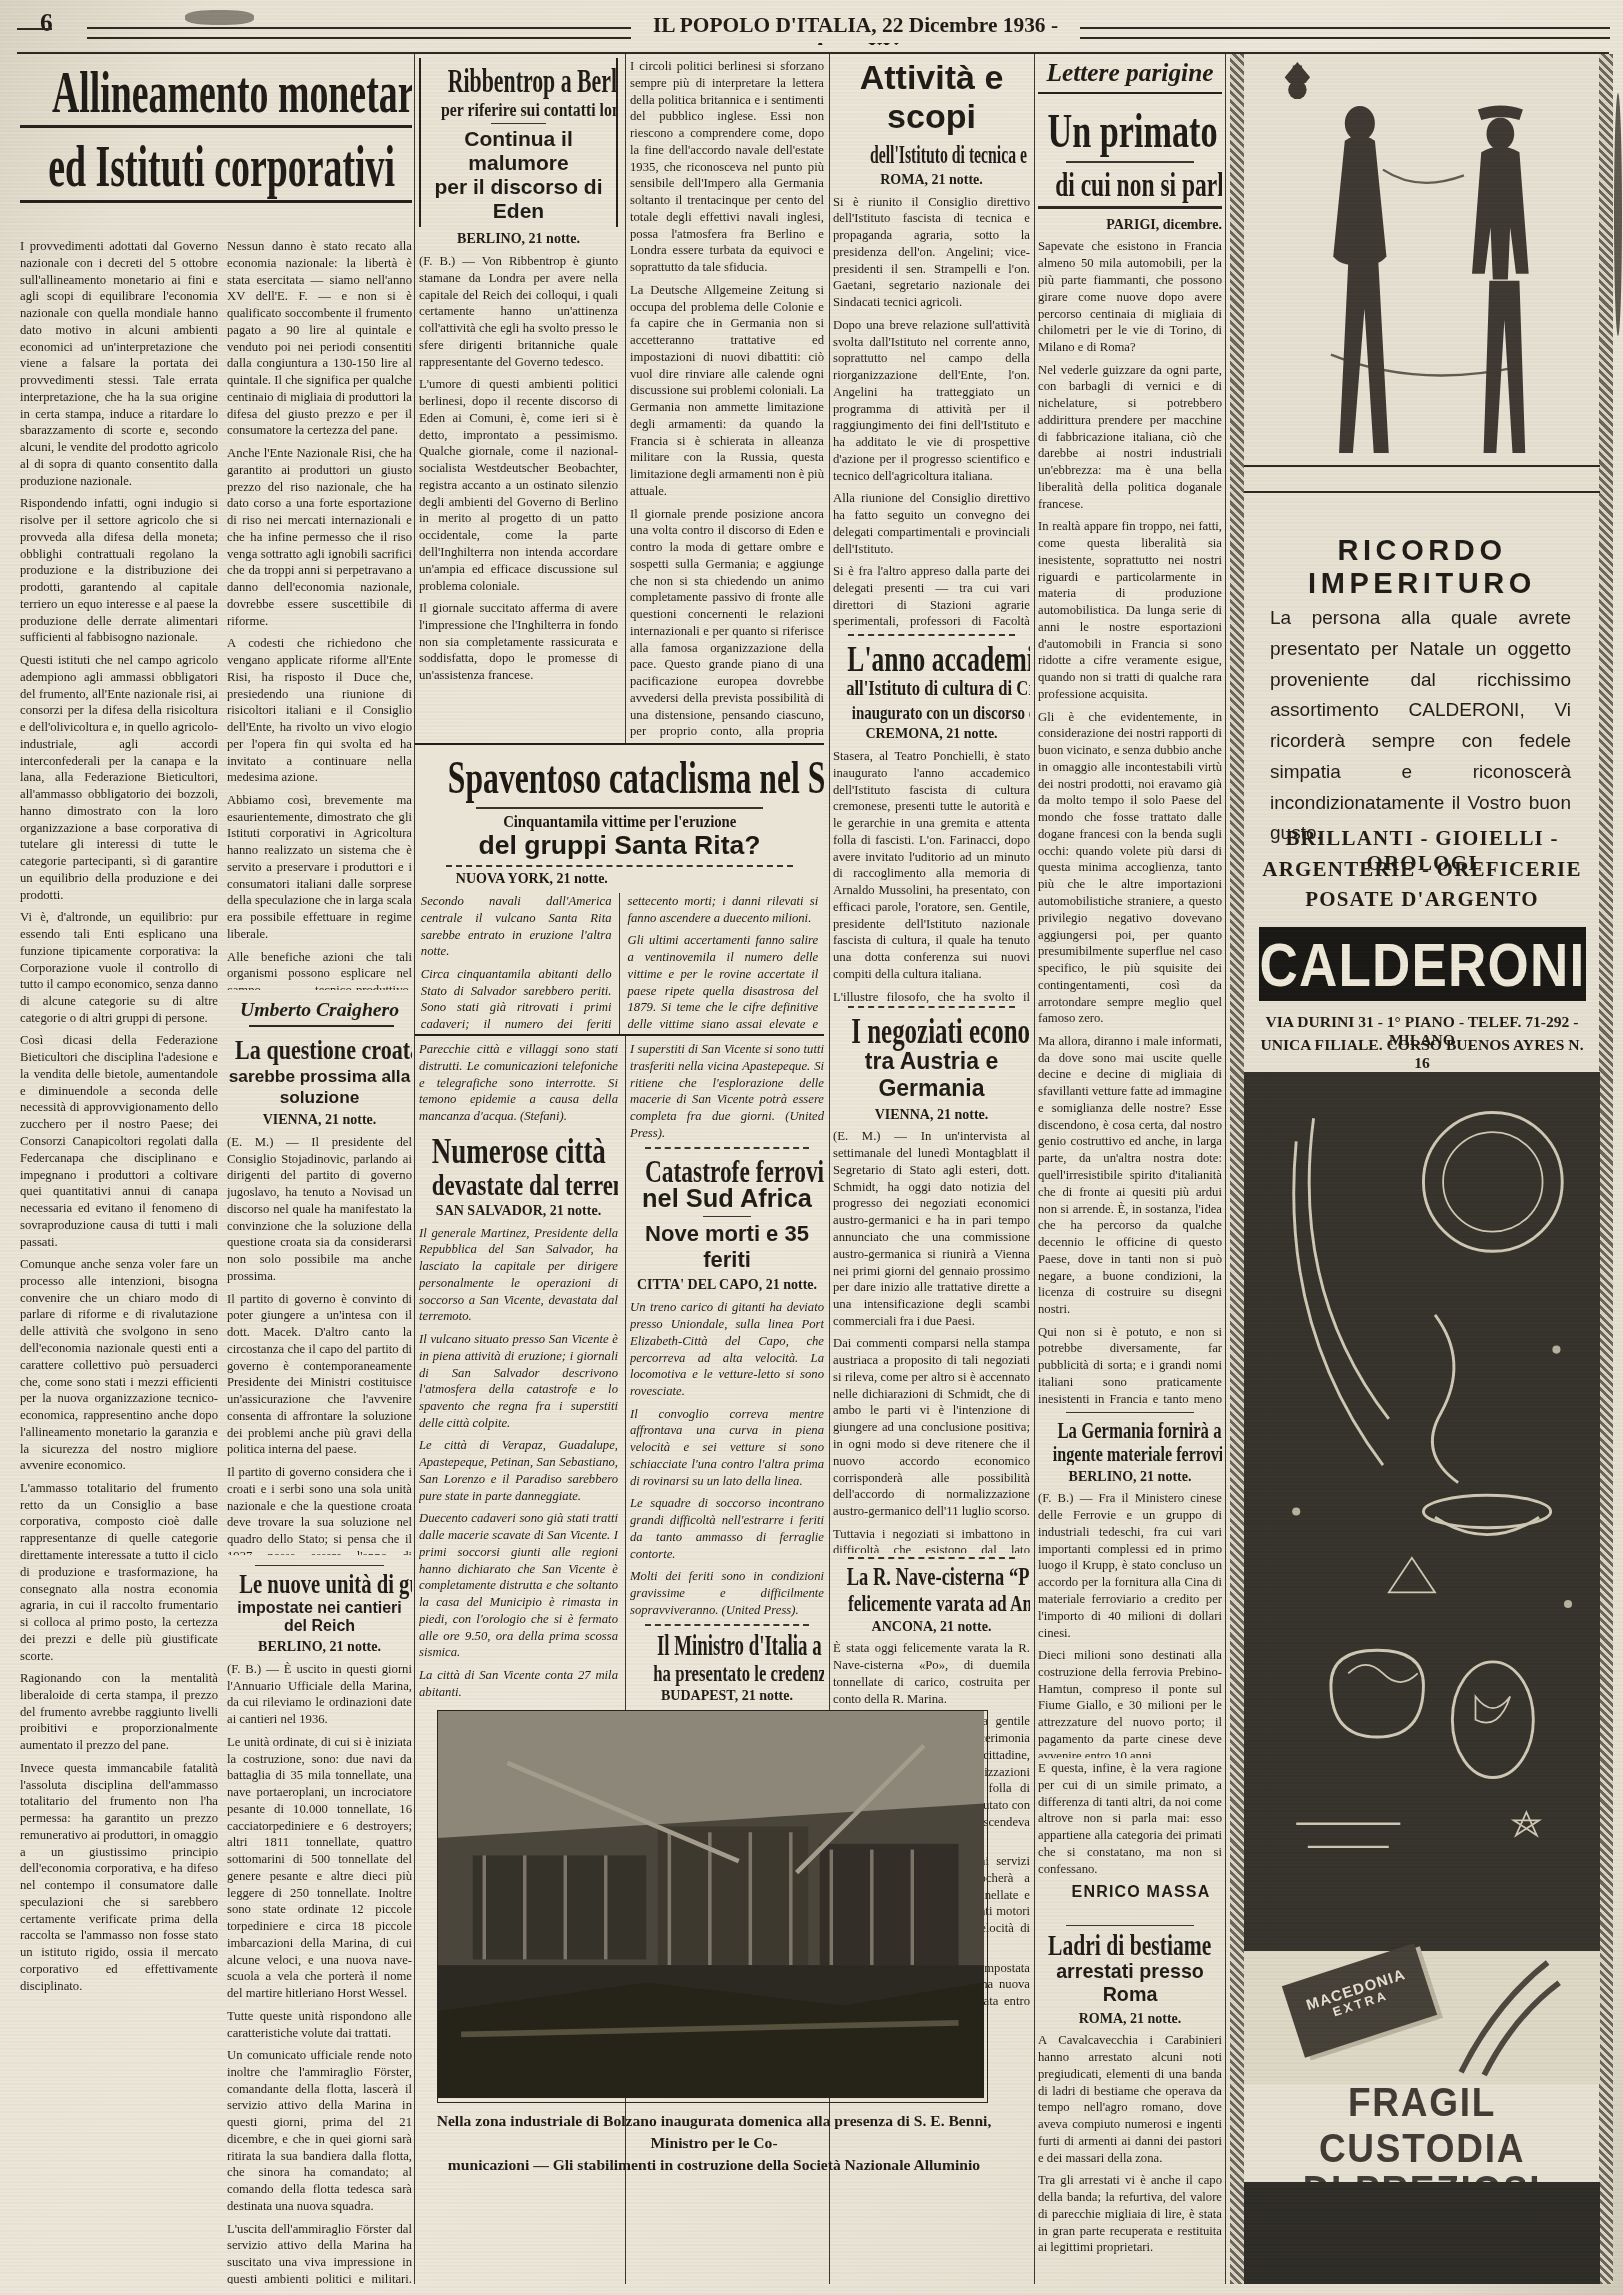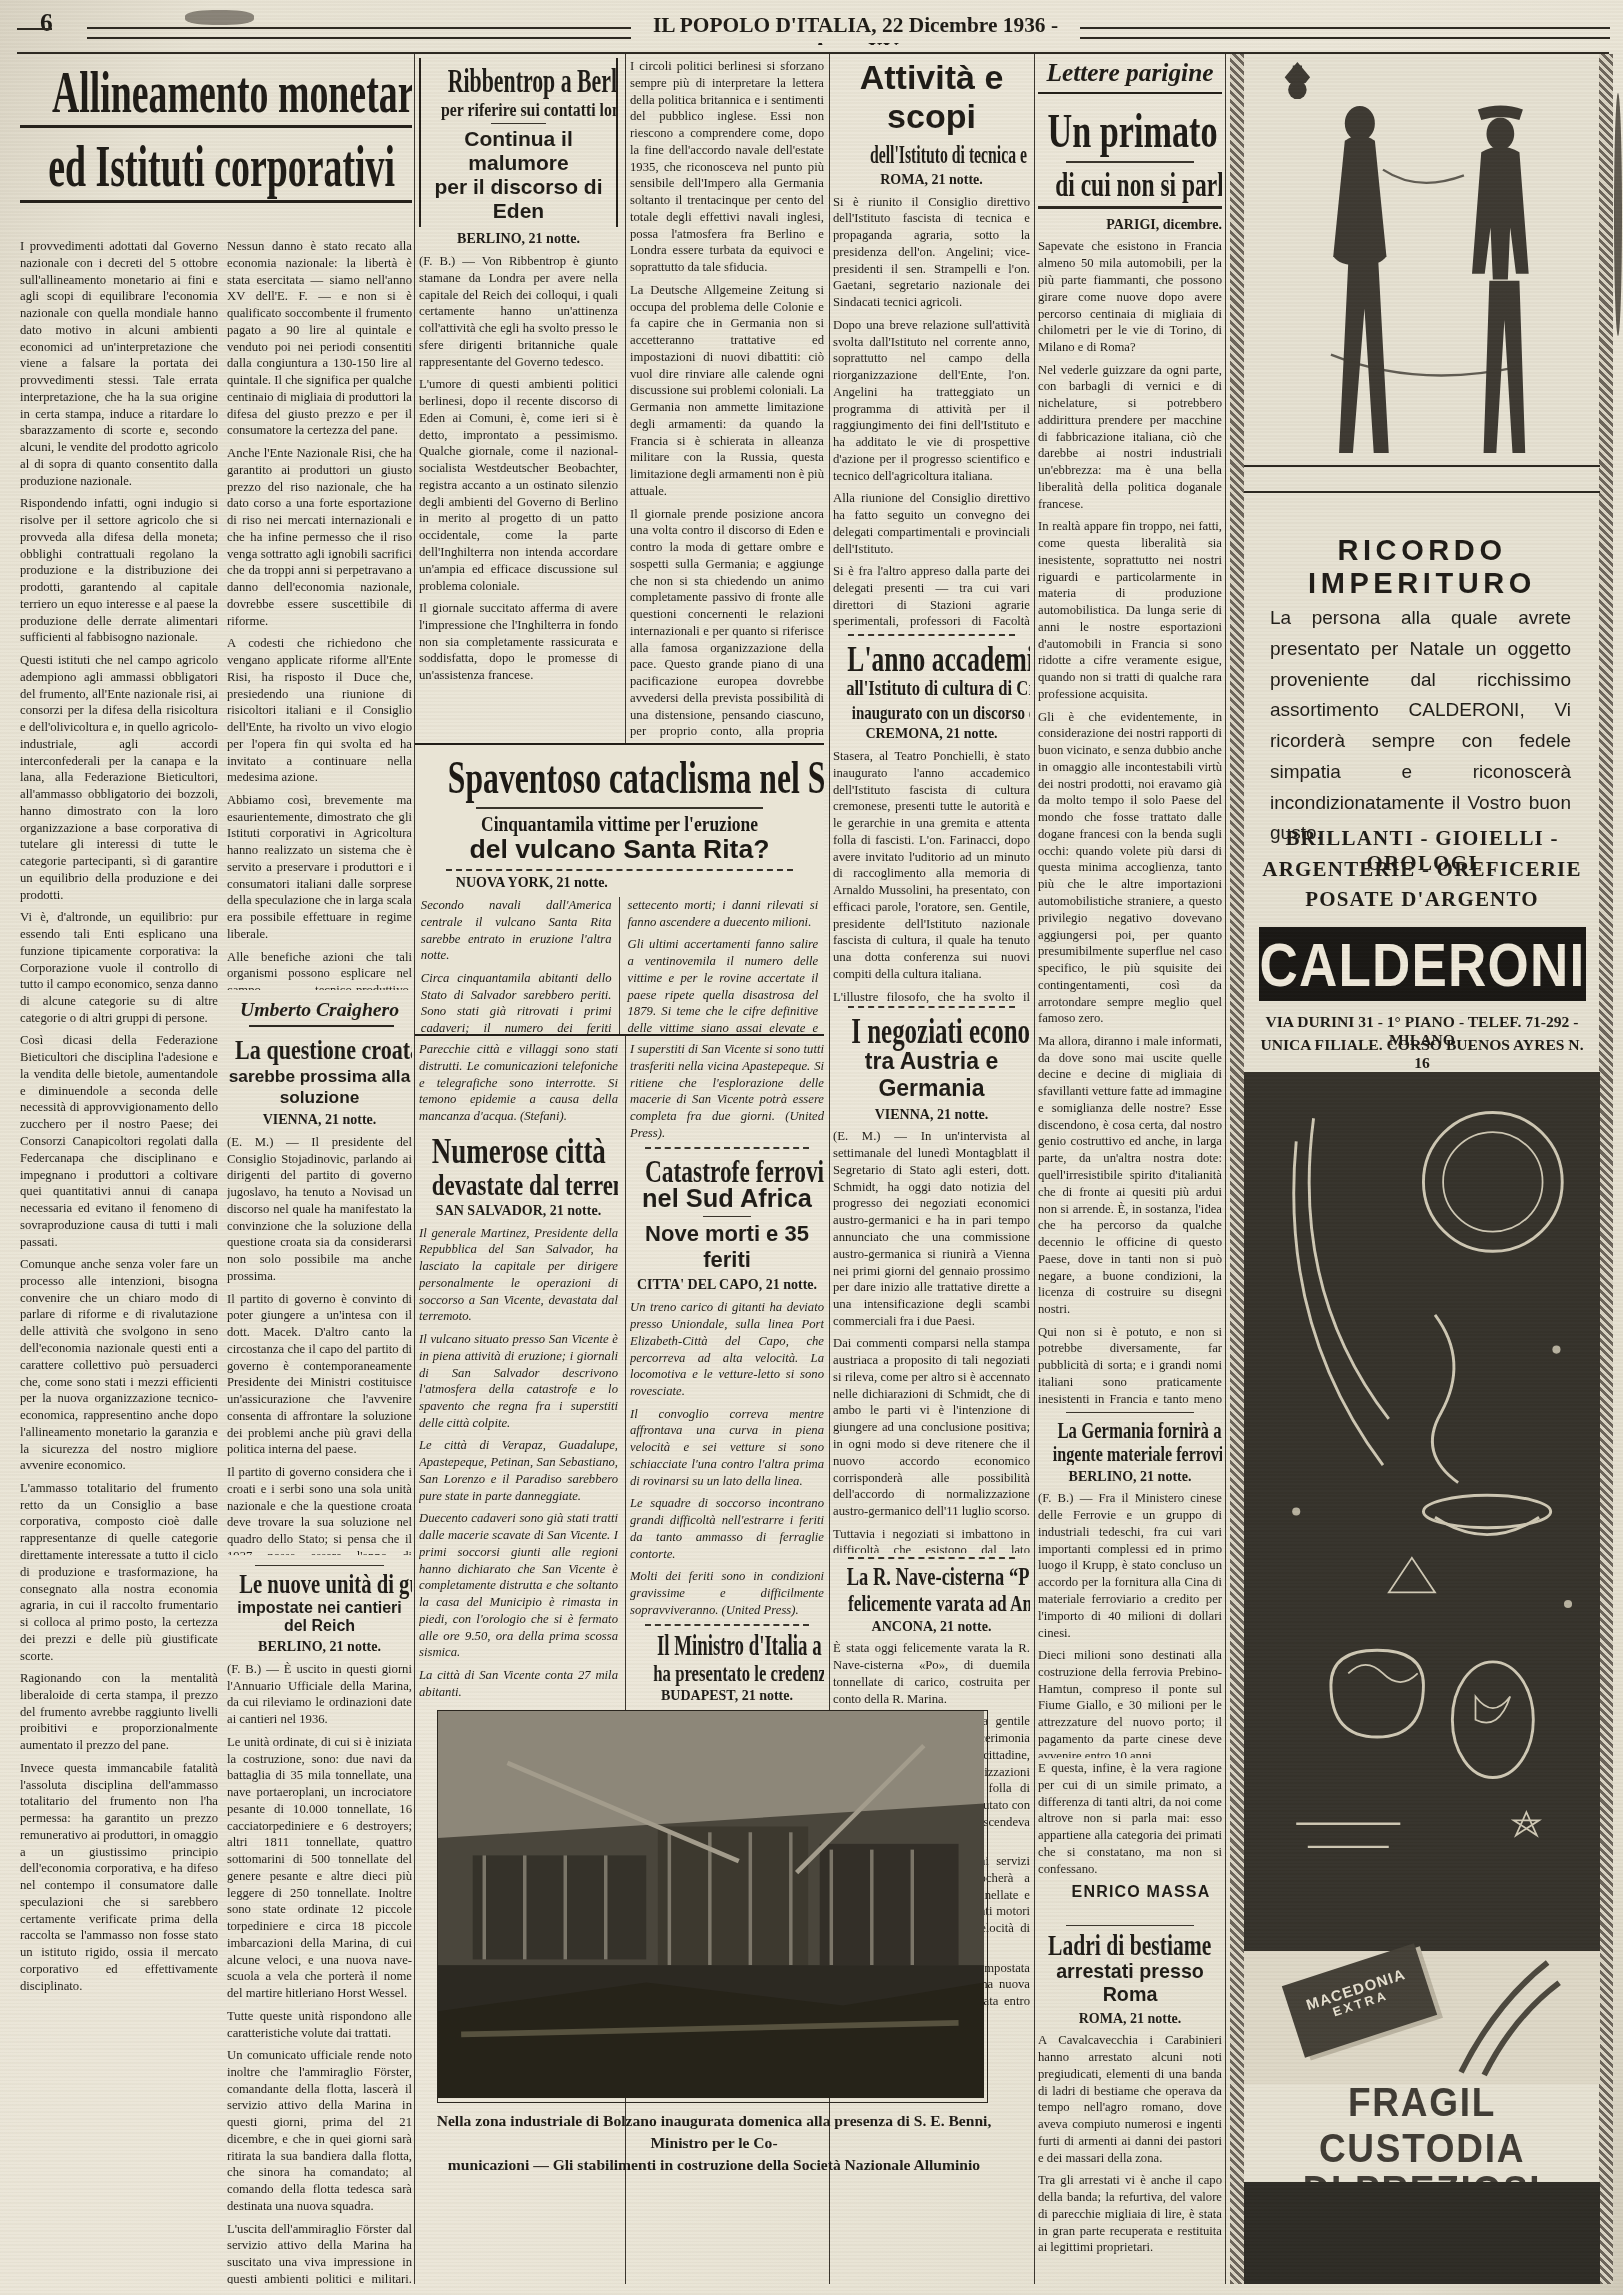--- a/index.html
+++ b/index.html
@@ -123,22 +123,22 @@
   </div>
   <div class="blk" style="left:630px;top:58px;width:194px;height:682px;">
       <p>I circoli politici berlinesi si sforzano sempre più di interpretare la lettera della politica britannica e i sentimenti del pubblico inglese. Essi non riescono a comprendere come, dopo la fine dell'accordo navale dell'estate 1935, che riconosceva nel punto più sensibile dell'Impero alla Germania soltanto il trentacinque per cento del totale degli effettivi navali inglesi, possa l'atmosfera fra Berlino e Londra essere turbata da equivoci e soprattutto da tale sfiducia.</p>
       <p>La Deutsche Allgemeine Zeitung si occupa del problema delle Colonie e fa capire che in Germania non si accetteranno trattative ed impostazioni di nuovi dibattiti: ciò vuol dire rinviare alle calende ogni discussione sui problemi coloniali. La Germania non ammette limitazione degli armamenti: da quando la Francia si è schierata in alleanza militare con la Russia, questa limitazione degli armamenti non è più attuale.</p>
       <p>Il giornale prende posizione ancora una volta contro il discorso di Eden e contro la moda di gettare ombre e sospetti sulla Germania; e aggiunge che non si sta chiedendo un animo completamente passivo di fronte alle questioni concernenti le relazioni internazionali e per quanto si riferisce alla famosa organizzazione della pace. Questo grande piano di una pacificazione europea dovrebbe avvedersi della prevista possibilità di una distensione, pensando ciascuno, per proprio conto, alla propria sicurezza e difesa.</p>
     </div>
 
   <div class="blk" style="left:415px;top:743px;width:409px;height:289px;background:#e9e4d5;z-index:3;border-top:2.9px solid #221e18;border-bottom:2.3px solid #221e18;">
     <div class="head1" style="font-size:36px;margin-top:4.6px;"><span class="cond" style="transform:scale(0.88,1.3);">Spaventoso cataclisma nel Salvador</span></div>
     <div class="thinrule" style="margin-top:15px;border-top-width:2.3px;"></div>
-    <div class="head1" style="font-size:19px;"><span class="cond" style="transform:scale(0.92,1.1);">Cinquantamila vittime per l'eruzione</span></div>
-    <div class="subhead-sans" style="font-size:26.6px;">del vulcano Santa Rita?</div>
+    <div class="head1" style="font-size:16px;"><span class="cond" style="transform:scale(0.92,1.1);">Cinquantamila vittime per l'eruzione</span></div>
+    <div class="subhead-sans" style="font-size:26.6px;">del gruppi Santa Rita?</div>
     <div class="dashrule"></div>
     <div style="padding:0 5.8px;">
       <div class="dateline" style="text-align:left;margin-left:35px;">NUOVA YORK, 21 notte.</div>
       <div class="twocol it">
           <p>Secondo navali dall'America centrale il vulcano Santa Rita sarebbe entrato in eruzione l'altra notte.</p>
           <p>Circa cinquantamila abitanti dello Stato di Salvador sarebbero periti. Sono stati già ritrovati i primi cadaveri; il numero dei feriti ascende a varie migliaia.</p>
           <p>Sotto le rovine della città di San Vicente sono sepolti almeno settecento morti; i danni rilevati si fanno ascendere a duecento milioni.</p>
           <p>Gli ultimi accertamenti fanno salire a ventinovemila il numero delle vittime e per le rovine accertate il paese ripete quella disastrosa del 1879. Si teme che le cifre definitive delle vittime siano assai elevate e che raggiungano le cifre fantastiche già annunciate di oltre diecine di migliaia di morti.</p>
         </div>
     </div>

